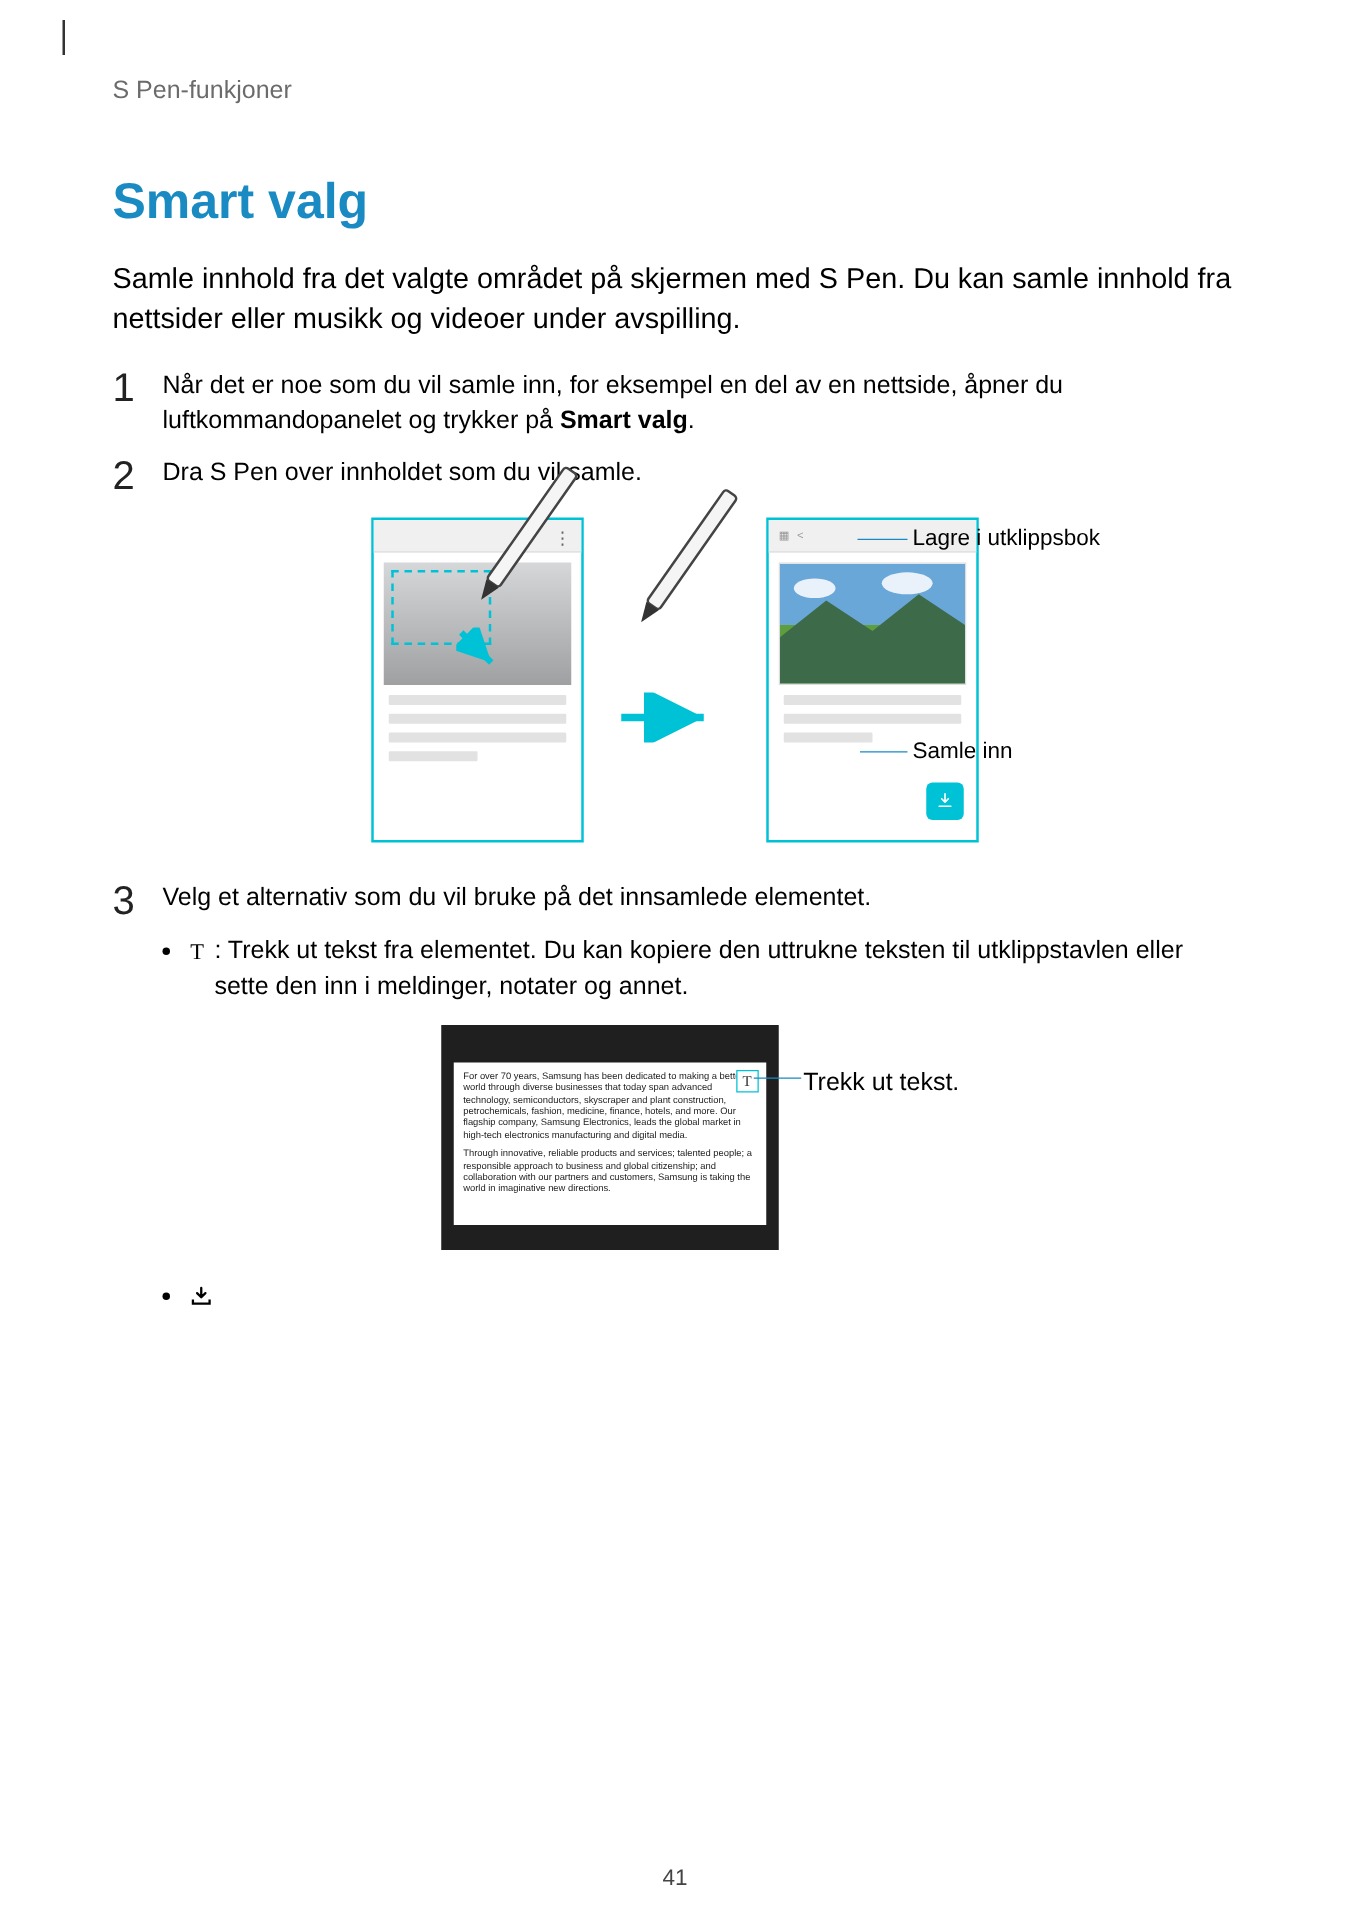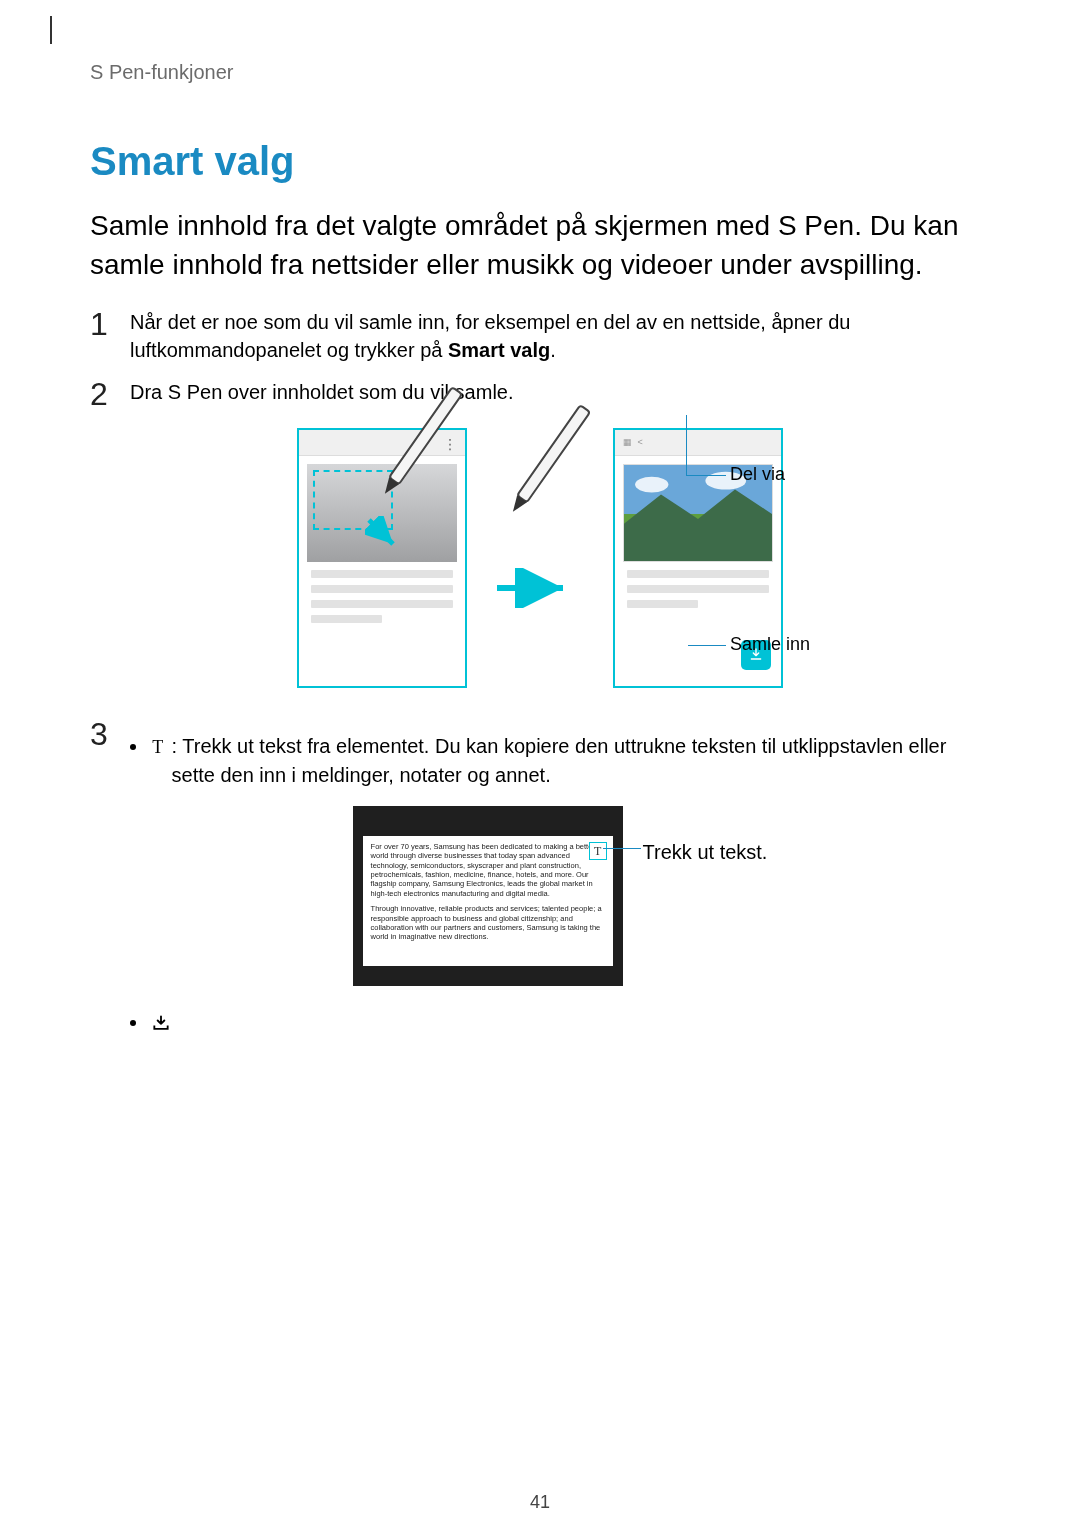--- a/index.html
+++ b/index.html
@@ -19,21 +19,21 @@
       margin-bottom: 55px;
       margin-top: 0;
     }
     .title {
       color: #1a8ac2;
       font-size: 40px;
       font-weight: 700;
       margin-bottom: 22px;
     }
     .intro {
-      font-size: 28px;
+      font-size: 23px;
       line-height: 1.4;
       margin-bottom: 24px;
     }
     .steps { margin-top: 10px; }
     .step { display: flex; margin-bottom: 14px; align-items: flex-start; }
     .step-num {
       font-size: 32px;
       font-weight: 300;
       color: #222;
       min-width: 34px;
@@ -220,35 +220,35 @@
           <div class="tl short"></div>
       </div>
       <div class="collect-btn">
         <svg viewBox="0 0 24 24">
             <path d="M12 3v10m0 0l-4-4m4 4l4-4M5 18h14" stroke="#fff" stroke-width="2" fill="none" stroke-linecap="round"></path>
           </svg>
       </div>
     </div>
 
     <div class="fig-callouts" style="left:640px; top:6px; width:220px;">
-      <div style="position:relative; height:30px; margin-top:30px;">
-         <div style="position:absolute; left:-44px; top:-49px; width:1px; height:60px; background:#1a8ac2;"></div>
-         <div style="position:absolute; left:-44px; top:11px; width:40px; height:1px; background:#1a8ac2;"></div>
-        <span>Del via</span>
+      <div style="position:relative; height:30px;">
+        <div style="position:absolute; left:-44px; top:11px; width:40px; height:1px; background:#1a8ac2;"></div>
+        <span>Lagre i utklippsbok</span>
       </div>
       <div style="position:relative; height:30px; margin-top:140px;">
         <div style="position:absolute; left:-42px; top:11px; width:38px; height:1px; background:#1a8ac2;"></div>
         <span>Samle inn</span>
       </div>
     </div>
   </div>
 
   <div class="step">
     <div class="step-num">3</div>
     <div class="step-body">
+      <div>Velg et alternativ som du vil bruke på det innsamlede elementet.</div>
 
       <div class="bullets" style="padding-left:0; margin-top:14px;">
 
 
         <div class="bullet-row">
           <span class="dot"></span>
           <span class="bicon" style="font-family:Georgia,serif; font-size:18px; font-weight:400;">T</span>
           <span>: Trekk ut tekst fra elementet. Du kan kopiere den uttrukne teksten til utklippstavlen eller sette den inn i meldinger, notater og annet.</span>
         </div>
       </div>

